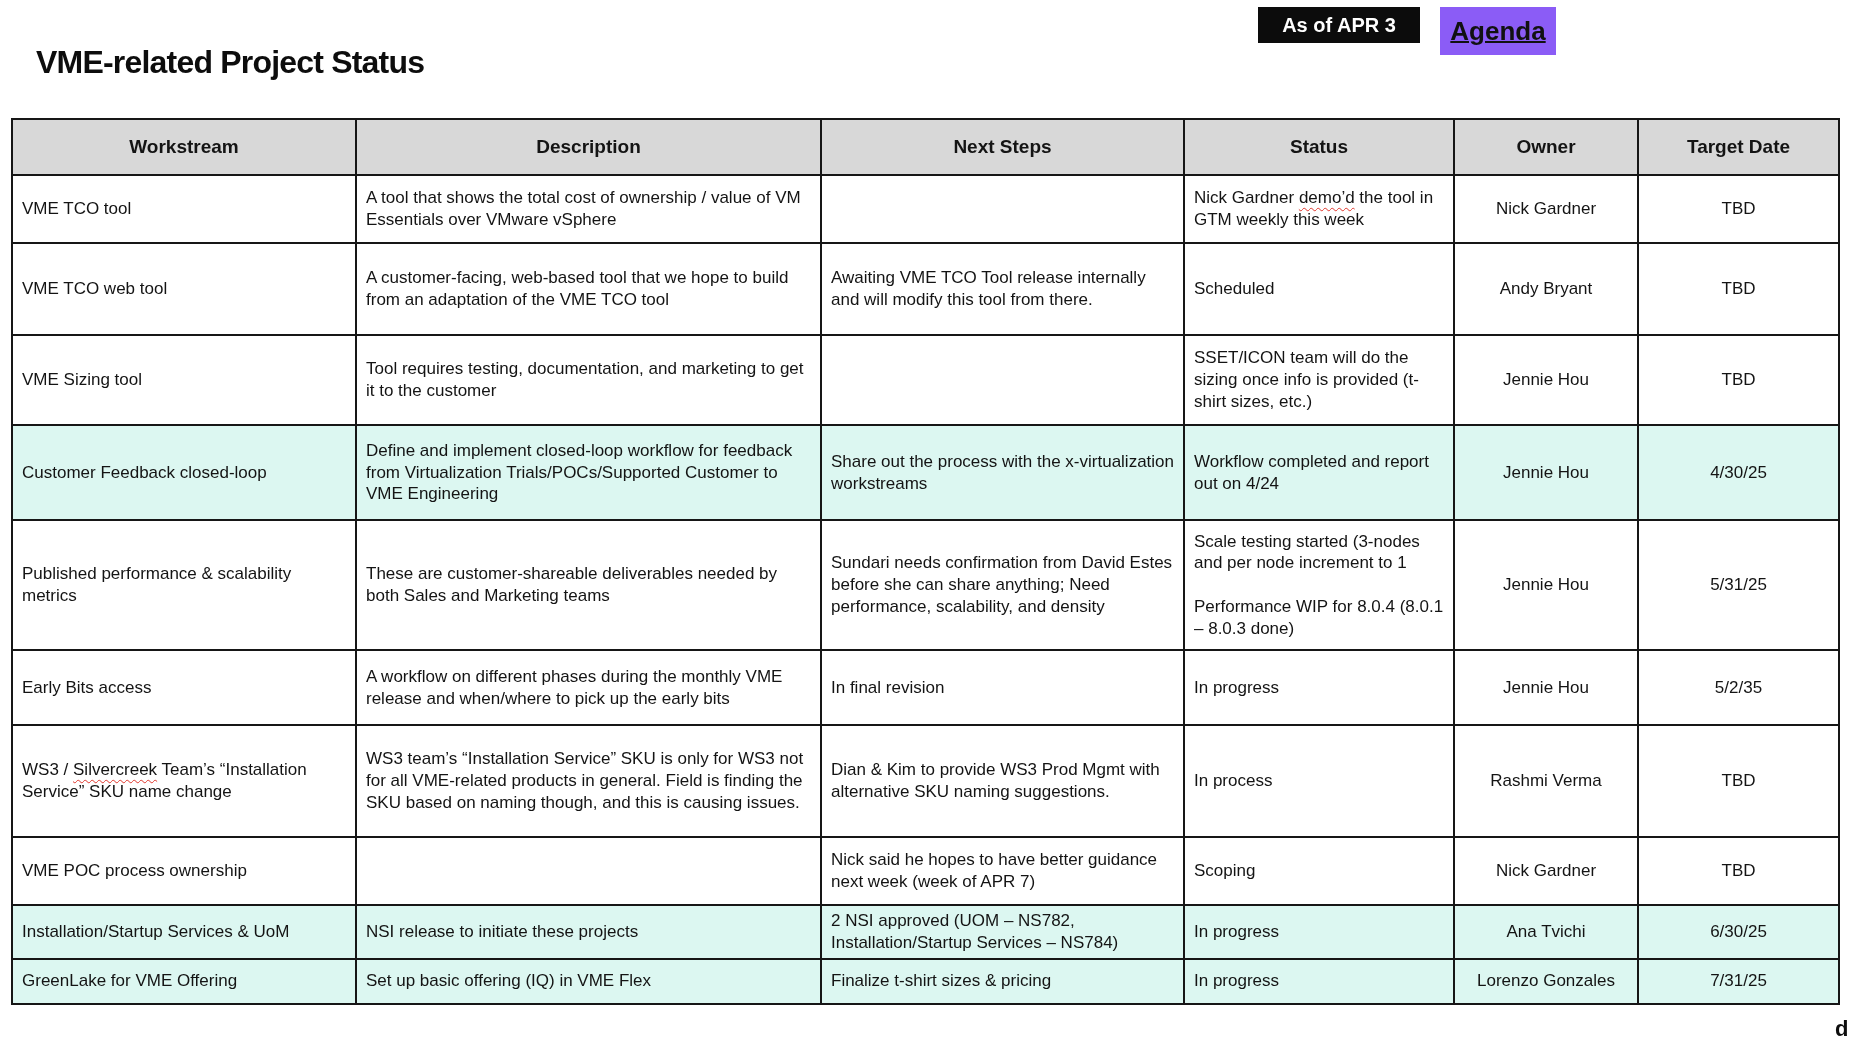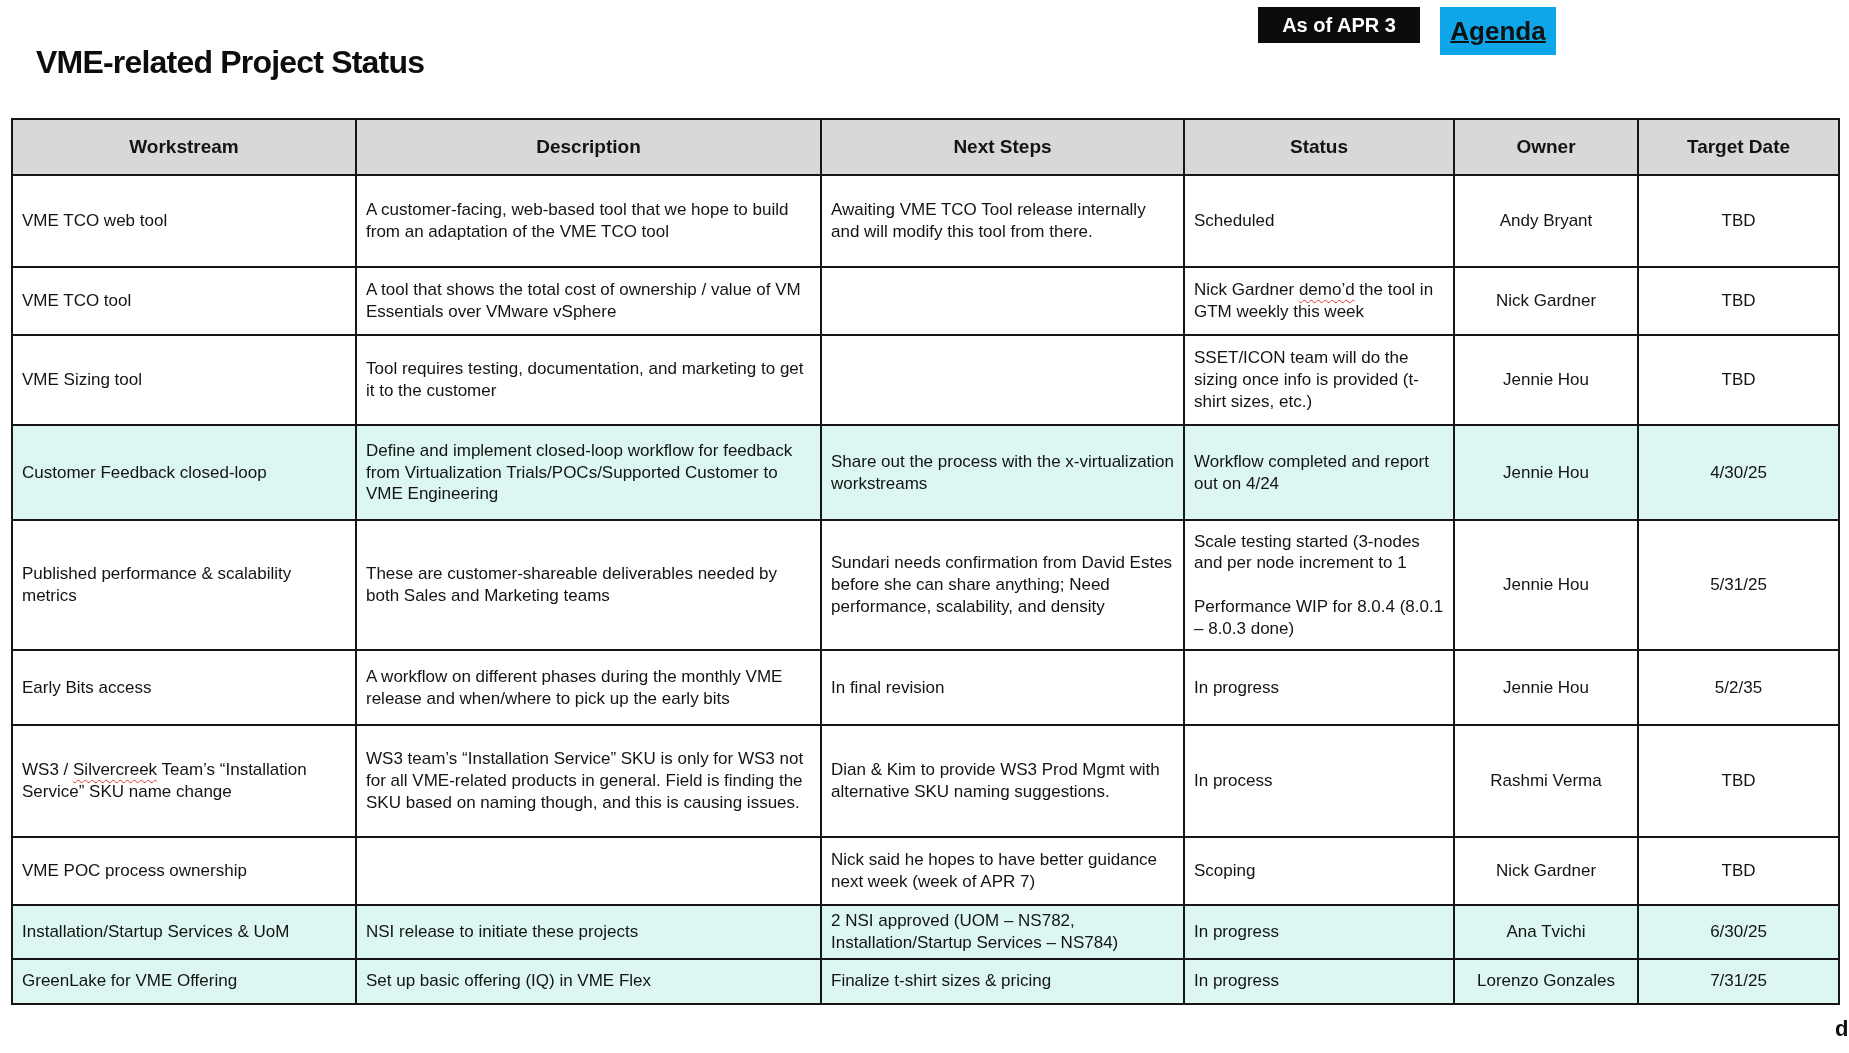--- a/index.html
+++ b/index.html
@@ -18,21 +18,21 @@
     color: #0d0d0d; line-height: 1;
   }
   .asof-badge {
     position: absolute; left: 1258px; top: 7px; width: 162px; height: 36px;
     background: #0c0c0c; color: #ffffff;
     display: flex; align-items: center; justify-content: center;
     font-size: 20px; font-weight: 700;
   }
   .agenda-btn {
     position: absolute; left: 1440px; top: 7px; width: 116px; height: 48px;
-    background: #0ea5e9; color: #111111;
+    background: #8b5cf6; color: #111111;
     display: flex; align-items: center; justify-content: center;
     font-size: 26px; font-weight: 800;
     text-decoration: underline; text-decoration-thickness: 2px;
     cursor: pointer;
   }
   table.status-table {
     position: absolute; left: 11px; top: 118px;
     width: 1827px;
     border-collapse: collapse; table-layout: fixed;
   }
@@ -88,34 +88,34 @@
     <tr style="height:31px">
       <th>Workstream</th>
       <th>Description</th>
       <th>Next Steps</th>
       <th>Status</th>
       <th>Owner</th>
       <th>Target Date</th>
     </tr>
   </thead>
   <tbody>
+    <tr style="height:68px">
+      <td>VME TCO tool</td>
+      <td>A tool that shows the total cost of ownership / value of VM Essentials over VMware vSphere</td>
+      <td></td>
+      <td><span>Nick Gardner </span><span class="squiggle">demo’d</span><span> the tool in GTM weekly this week</span></td>
+      <td class="center">Nick Gardner</td>
+      <td class="center">TBD</td>
+    </tr>
     <tr style="height:92px">
       <td>VME TCO web tool</td>
       <td>A customer-facing, web-based tool that we hope to build from an adaptation of the VME TCO tool</td>
       <td>Awaiting VME TCO Tool release internally and will modify this tool from there.</td>
       <td>Scheduled</td>
       <td class="center">Andy Bryant</td>
-      <td class="center">TBD</td>
-    </tr>
-    <tr style="height:68px">
-      <td>VME TCO tool</td>
-      <td>A tool that shows the total cost of ownership / value of VM Essentials over VMware vSphere</td>
-      <td></td>
-      <td><span>Nick Gardner </span><span class="squiggle">demo’d</span><span> the tool in GTM weekly this week</span></td>
-      <td class="center">Nick Gardner</td>
       <td class="center">TBD</td>
     </tr>
     <tr style="height:90px">
       <td>VME Sizing tool</td>
       <td>Tool requires testing, documentation, and marketing to get it to the customer</td>
       <td></td>
       <td>SSET/ICON team will do the sizing once info is provided (t-shirt sizes, etc.)</td>
       <td class="center">Jennie Hou</td>
       <td class="center">TBD</td>
     </tr>

